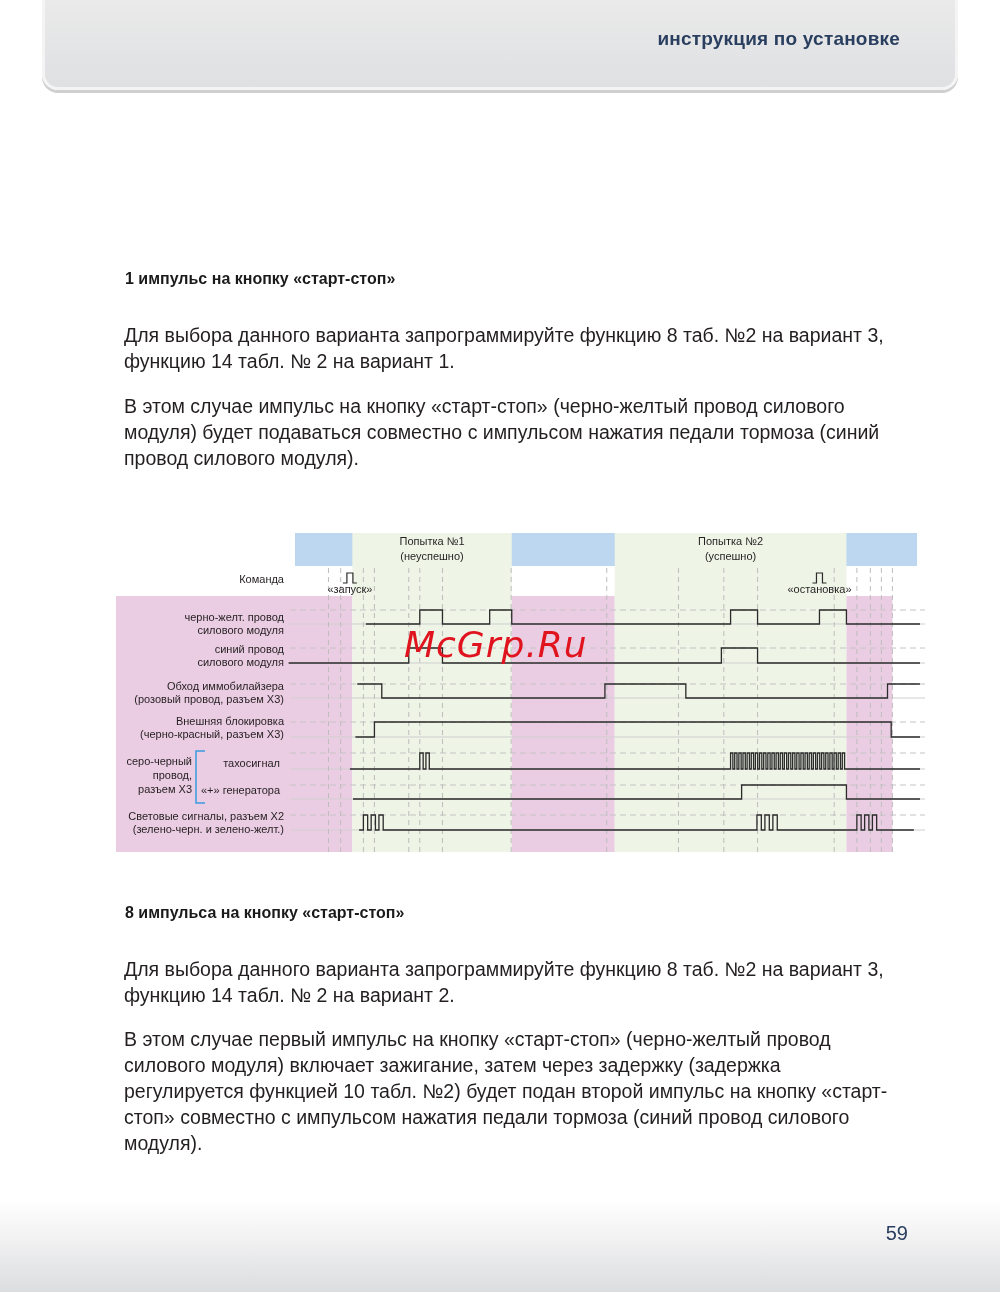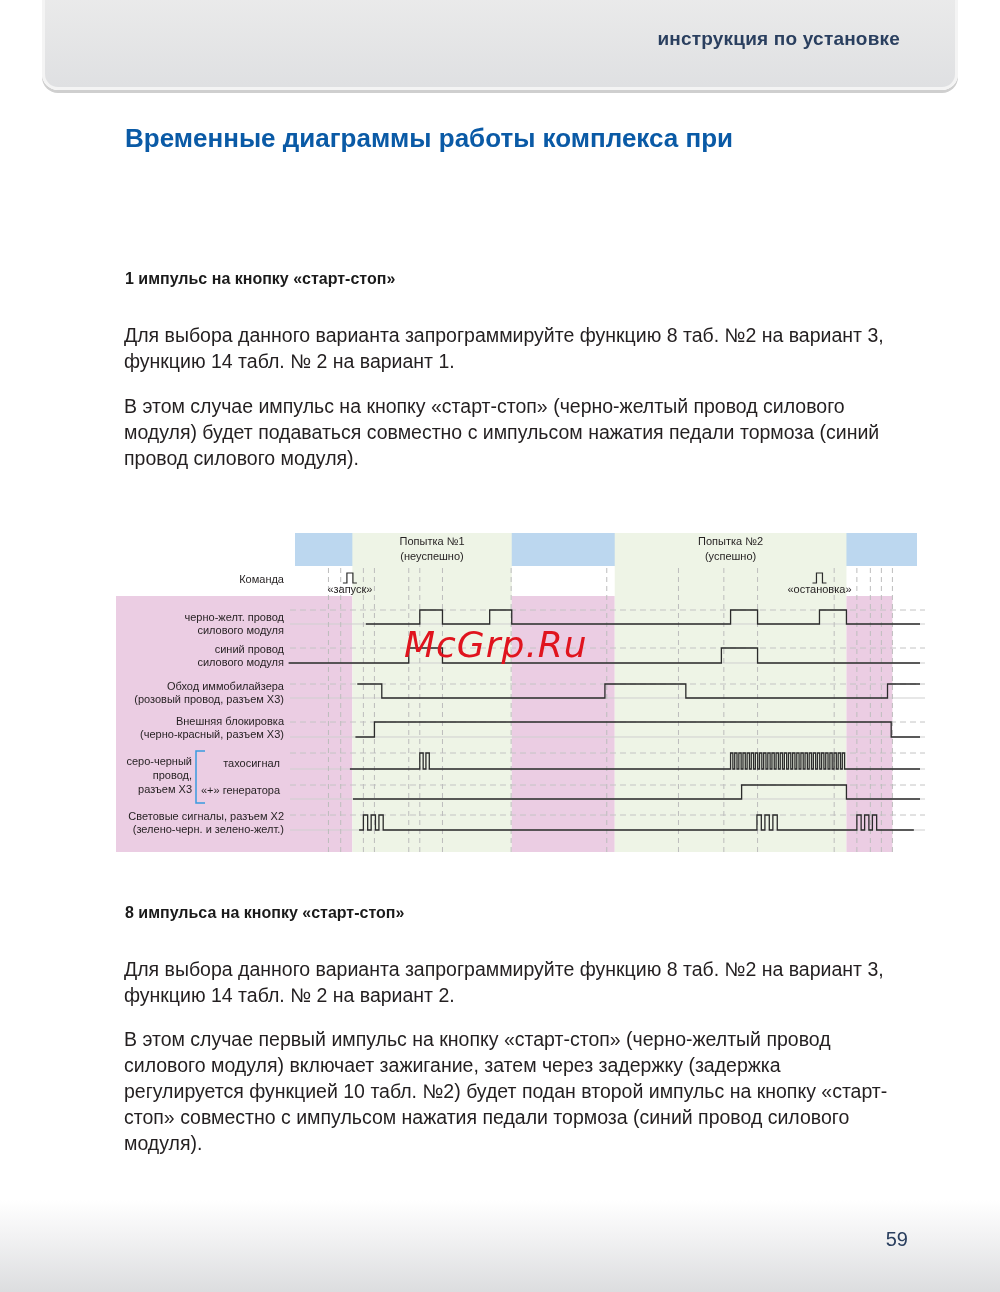--- a/index.html
+++ b/index.html
@@ -32,37 +32,37 @@
   }
   .para {
     position: absolute; left: 124px; width: 770px; margin: 0;
     font-size: 19.5px; line-height: 26px; color: #231f20;
   }
   .footer {
     position: absolute; left: 0; top: 1200px; width: 1000px; height: 92px;
     background: linear-gradient(#ffffff, #f2f2f3 40%, #dcdddf);
   }
   .page-num {
-    position: absolute; right: 92px; top: 1222px; font-size: 20px; color: #2a3f5f; margin-top: 6px;
+    position: absolute; right: 92px; top: 1222px; font-size: 20px; color: #2a3f5f;
   }
   #diagram { position: absolute; left: 0; top: 0; }
   .watermark {
     position: absolute; left: 404px; top: 624px;
     font-family: "DejaVu Sans", sans-serif; font-style: italic;
     font-size: 36px; color: #e0141e; letter-spacing: 1px;
   }
 </style>
 </head>
 <body>
 
 <div class="header-tab"></div>
 <div class="header-text">инструкция по установке</div>
 
 <h1 class="title">
-  <span>Временные диаграммы работы комплекса при</span><br>
+  <br>
   <br>
 </h1>
 
 <h2 class="subhead" style="top:270px">1 импульс на кнопку «старт-стоп»</h2>
 <p class="para" style="top:322px">Для выбора данного варианта запрограммируйте функцию 8 таб. №2 на вариант 3, функцию 14 табл. № 2 на вариант 1.</p>
 <p class="para" style="top:393px">В этом случае импульс на кнопку «старт-стоп» (черно-желтый провод силового модуля) будет подаваться совместно с импульсом нажатия педали тормоза (синий провод силового модуля).</p>
 
 <svg id="diagram" width="1000" height="1292">
     <rect x="295" y="533" width="622" height="33" fill="#bcd7ef"></rect>
     <rect x="116" y="596" width="236.36199999999997" height="256" fill="#ebcde3"></rect>

